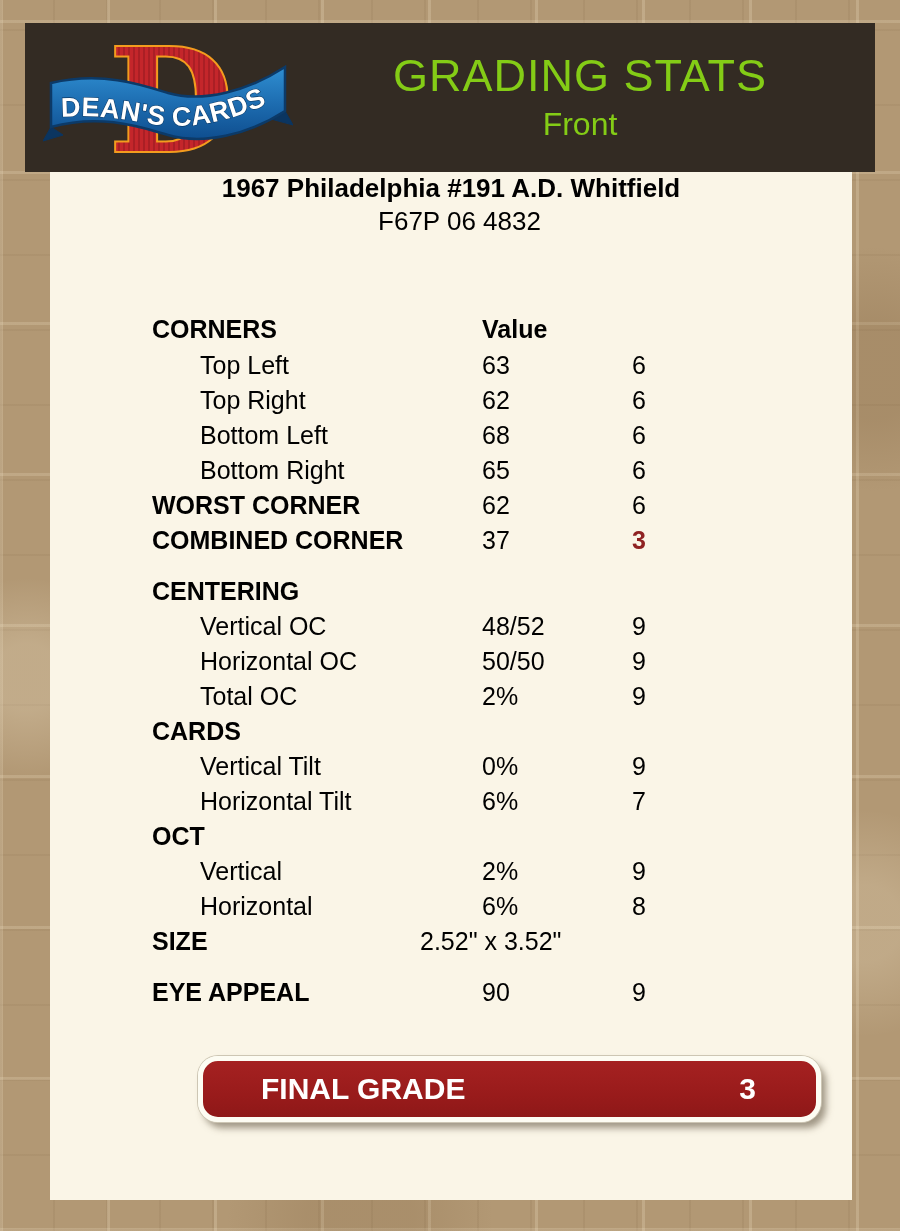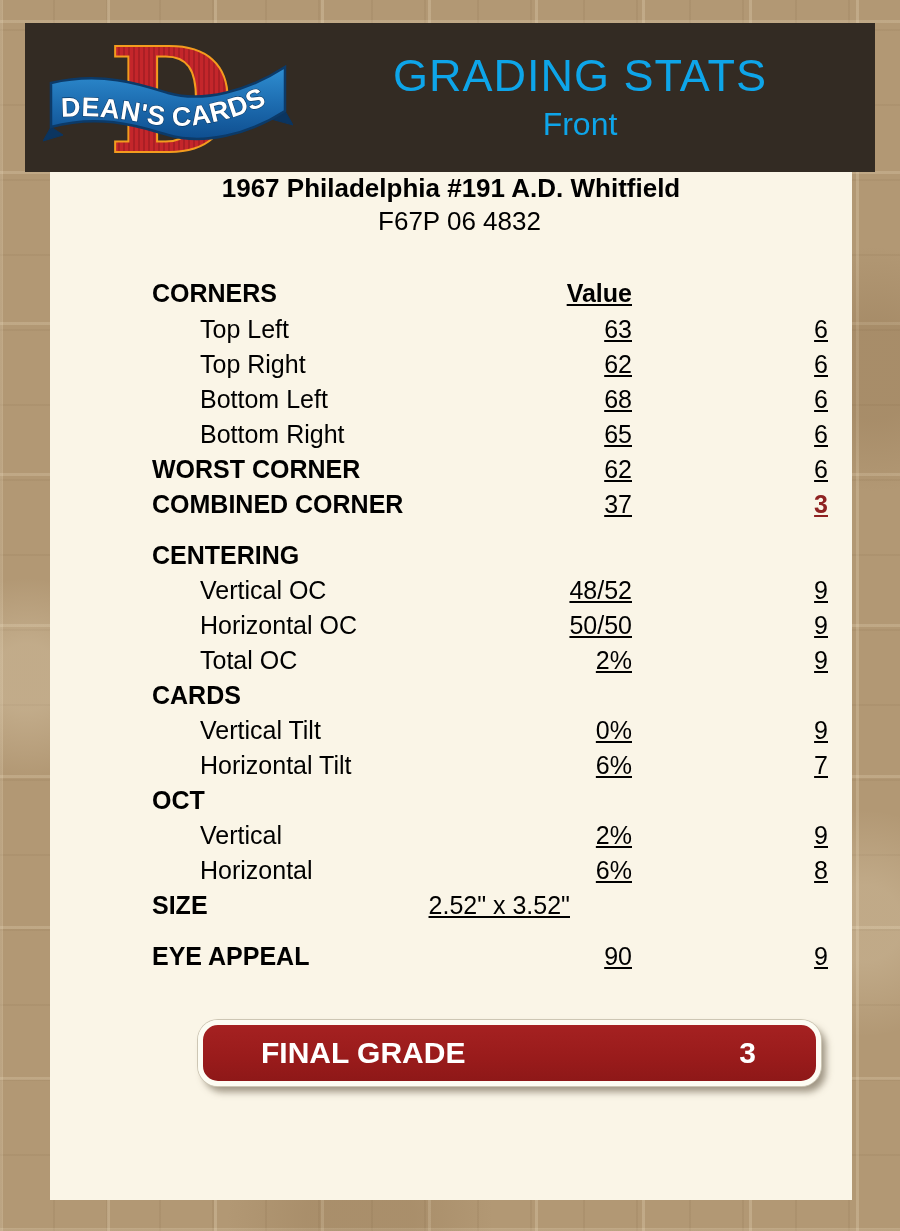--- a/index.html
+++ b/index.html
@@ -21,37 +21,37 @@
       repeating-linear-gradient(90deg, rgba(125,98,65,0.12) 0 2px, rgba(0,0,0,0) 2px 53px),
       repeating-linear-gradient(0deg, rgba(125,98,65,0.10) 0 2px, rgba(0,0,0,0) 2px 75px);
   }
   
   .topbar{
     position:absolute;left:25px;top:23px;width:850px;height:149px;
     background:var(--header-bg,#332b23);display:flex;align-items:center;
   }
   .logo-wrap{width:260px;height:149px;flex:0 0 auto;position:relative;}
   .logo-wrap svg{position:absolute;left:18px;top:6px;}
-  .titles{flex:1;text-align:center;color:#0ea5e9;padding-bottom:4px;}
+  .titles{flex:1;text-align:center;color:#84cc16;padding-bottom:4px;}
   .main-title{font-size:45px;letter-spacing:1px;line-height:56px;}
   .sub-title{font-size:32px;line-height:40px;}
   
   .panel{
     position:absolute;left:50px;top:172px;width:802px;height:1028px;
     background:var(--panel-bg,#faf5e7);
   }
   .card-title{text-align:center;font-size:26px;font-weight:bold;line-height:32px;}
   .card-serial{text-align:center;font-size:26px;line-height:34px;margin-left:17px;}
   
-  .gtable{margin:36px 0 0 102px;width:676px;font-size:25px;}
+  .gtable{margin:72px 0 0 102px;width:676px;font-size:25px;}
   .row{display:grid;grid-template-columns:330px 150px 196px;height:35px;align-items:center;}
   .row.head{height:38px;font-weight:bold;}
   .row .cell{white-space:nowrap;}
   .row .label{text-align:left;}
-  .row .value,.row .max{text-align:right;text-decoration:underline;}
+  .row .value,.row .max{text-align:left;}
   .row.indent .label{padding-left:48px;}
   .row.bold .label{font-weight:bold;}
   .row.gap-after{margin-bottom:16px;}
   .row.wide .value{transform:translateX(-62px);}
   .row.max-red .max{color:var(--grade-red,#8f2222);font-weight:bold;}
   
   .final-grade{
     margin:46px 0 0 148px;width:495px;height:56px;box-sizing:content-box;
     background:linear-gradient(180deg,#a52121 0%,#991b1b 60%,#8e1818 100%);
     border:5px solid #fdfcf3;border-radius:20px;

